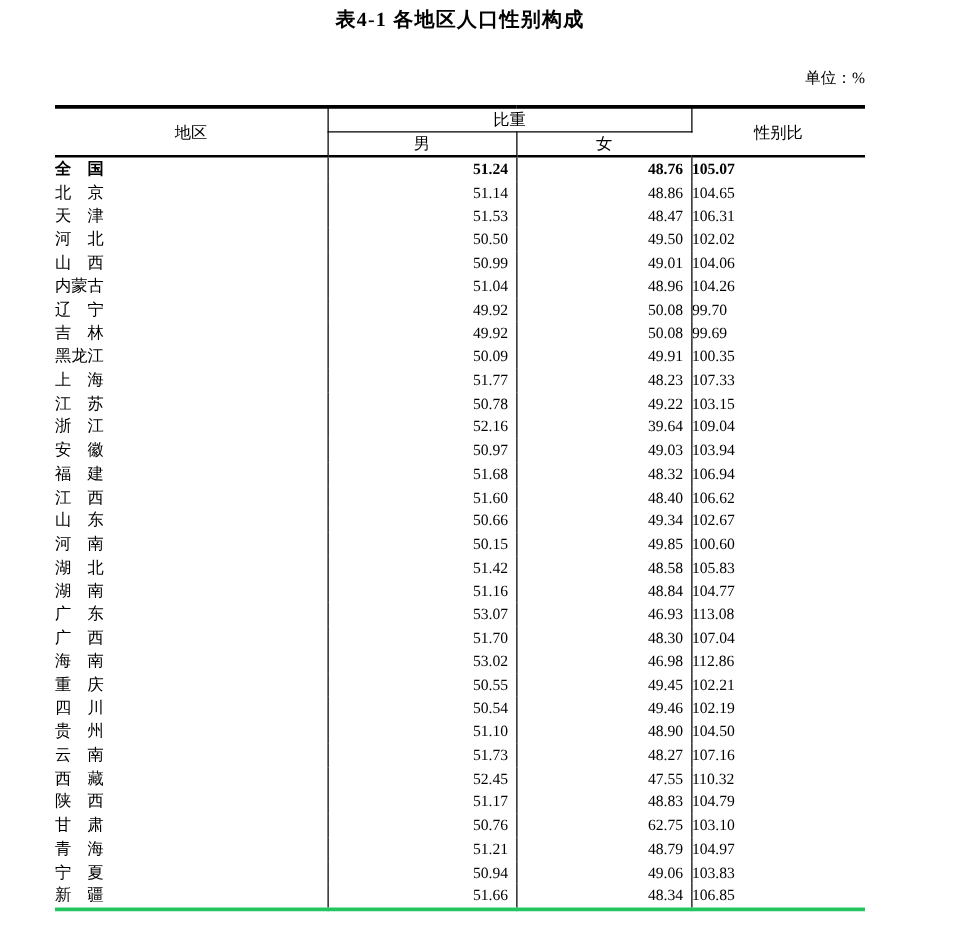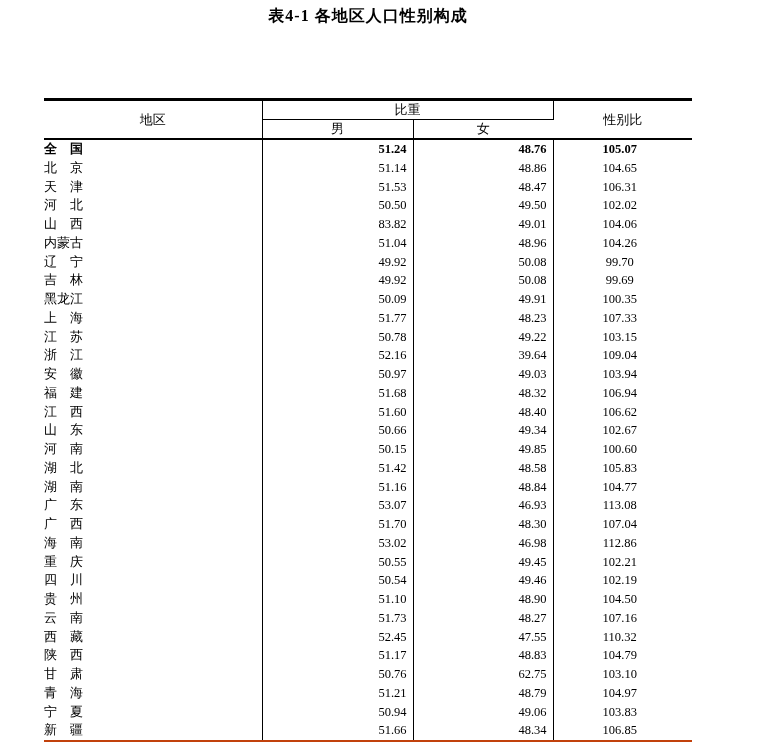--- a/index.html
+++ b/index.html
@@ -20,26 +20,26 @@
     margin:0;
   }
   .unit{
     position:absolute;
     left:44px;top:54px;width:648px;
     text-align:right;
     font-size:12.5px;
   }
   table.stats{
     position:absolute;
-    left:44px;top:98px;
+    left:44px;top:84px;
     width:648px;
     border-collapse:collapse;
     table-layout:fixed;
     border-top:3px solid #000;
-    border-bottom:3px solid #c2410c;
+    border-bottom:3px solid #22c55e;
   }
   col.c1{width:218px;}
   col.c2{width:151px;}
   col.c3{width:140px;}
   col.c4{width:139px;}
   .stats th{
     font-weight:400;
     font-size:13px;
     height:18px;
     line-height:18px;
@@ -62,33 +62,34 @@
     border-right:1px solid #000;
   }
   .stats tbody td:nth-child(2),
   .stats tbody td:nth-child(3){
     text-align:right;
     padding-right:6px;
     border-right:1px solid #000;
     font-size:12.5px;
   }
   .stats tbody td:nth-child(4){
-    text-align:center;
+    text-align:left;
     padding-right:6px;
     font-size:12.5px;
   }
   .stats tr.bold-row td{font-weight:700;}
 </style>
 </head>
 <body>
 
 <div class="page">
 
   <h1 class="title">表4-1 各地区人口性别构成</h1>
 
+  <div class="unit">单位：%</div>
 
   <table class="stats">
     <colgroup>
       <col class="c1">
         <col class="c2">
         <col class="c3">
         <col class="c4">
     </colgroup>
     <thead>
       <tr>
@@ -121,21 +122,21 @@
           <td>106.31</td>
         </tr>
         <tr>
           <td>河　北</td>
           <td>50.50</td>
           <td>49.50</td>
           <td>102.02</td>
         </tr>
         <tr>
           <td>山　西</td>
-          <td>83.82</td>
+          <td>50.99</td>
           <td>49.01</td>
           <td>104.06</td>
         </tr>
         <tr>
           <td>内蒙古</td>
           <td>51.04</td>
           <td>48.96</td>
           <td>104.26</td>
         </tr>
         <tr>

